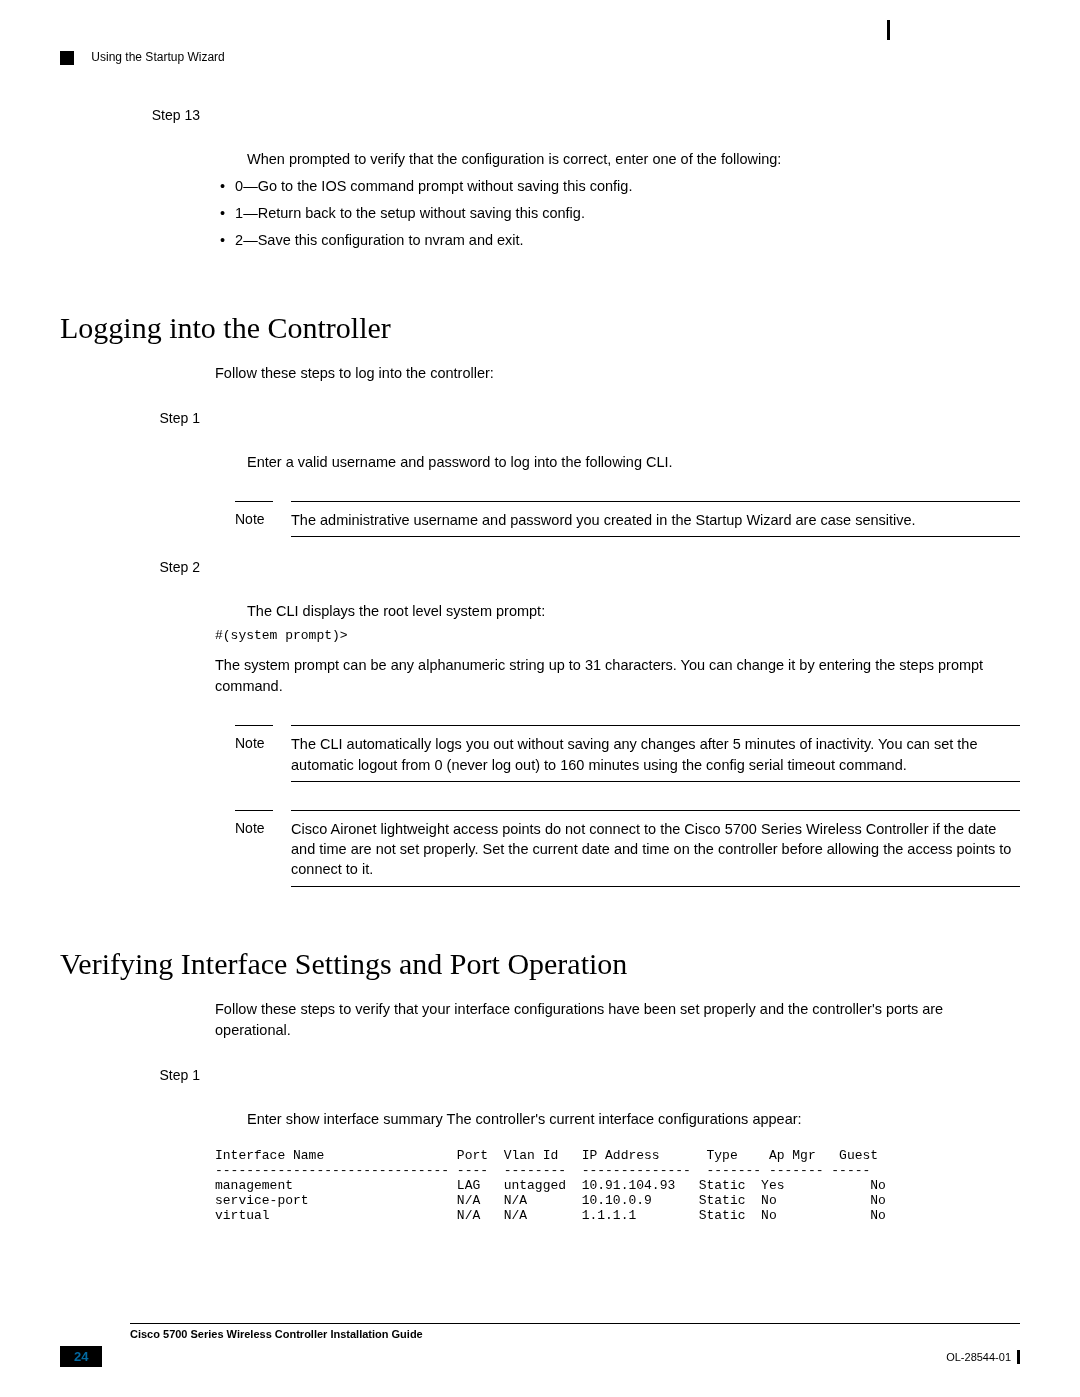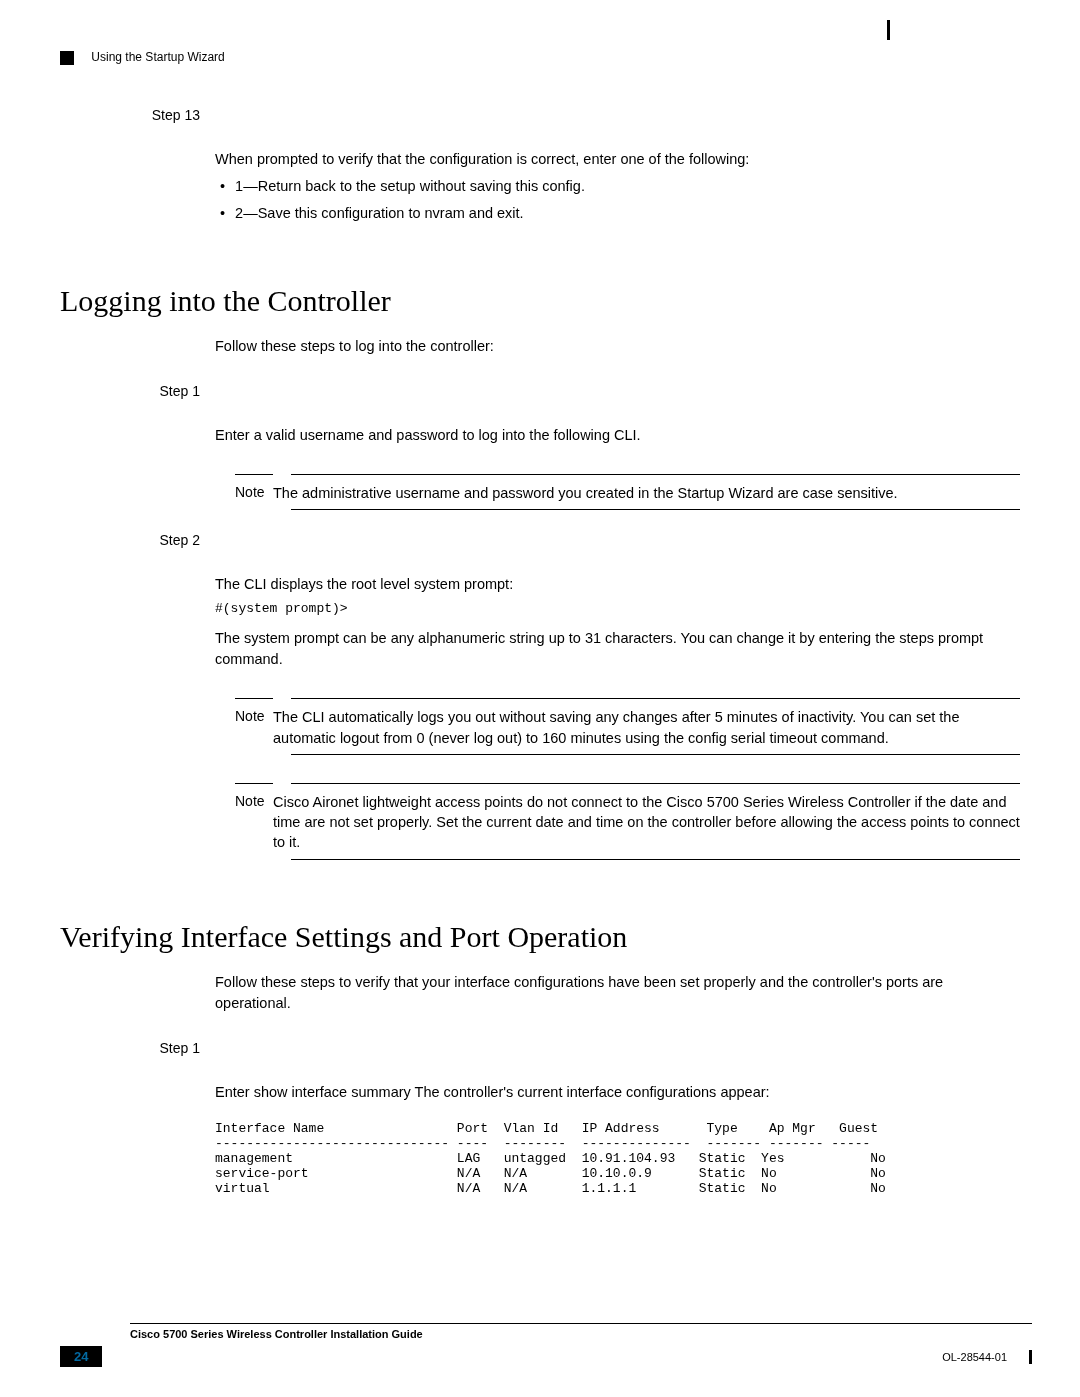--- a/index.html
+++ b/index.html
@@ -34,20 +34,21 @@
     vertical-align: middle;
   }
   .running-header {
     font-size: 12px;
     margin-bottom: 40px;
   }
   .step-row {
     display: flex;
     margin: 6px 0;
     line-height: 1.45;
+    gap: 32px;
   }
   .step-label {
     width: 140px;
     text-align: right;
     flex-shrink: 0;
     padding-right: 15px;
     font-size: 14px;
   }
   .step-body {
     flex: 1;
@@ -89,20 +90,21 @@
     margin-bottom: 2px;
   }
   .note-rule-long {
     border-top: 1px solid #000;
     flex: 1;
     height: 0;
     margin-bottom: 2px;
   }
   .note-content {
     display: flex;
+    gap: 18px;
     padding: 6px 0;
     line-height: 1.4;
   }
   .note-label {
     width: 38px;
     flex-shrink: 0;
     font-size: 14px;
   }
   .note-text {
     flex: 1;
@@ -118,21 +120,21 @@
   }
   .mono-indent {
     margin-left: 155px;
     margin-top: 4px;
     margin-bottom: 12px;
   }
   .footer {
     position: absolute;
     bottom: 30px;
     left: 60px;
-    right: 48px;
+    right: 60px;
   }
   .footer-line {
     border-top: 1px solid #000;
     margin-bottom: 4px;
     margin-left: 70px;
   }
   .footer-title {
     font-size: 11px;
     font-weight: bold;
     margin-left: 70px;
@@ -147,21 +149,21 @@
     background: #000;
     color: #0369a1;
     padding: 3px 14px;
     font-size: 13px;
     font-weight: bold;
   }
   .footer-right {
     font-size: 11px;
     display: flex;
     align-items: center;
-    gap: 22px;
+    gap: 6px;
   }
   .footer-tick {
     width: 3px;
     height: 14px;
     background: #000;
     display: inline-block;
   }
 </style>
 </head>
 <body>
@@ -172,20 +174,21 @@
   <div class="running-header">
     <span class="header-square"></span>
     <span>Using the Startup Wizard</span>
   </div>
 
   <div class="step-row">
     <div class="step-label">Step 13</div>
     <div class="step-body">When prompted to verify that the configuration is correct, enter one of the following:</div>
   </div>
   <div class="bullets">
+    <div class="bullet">0—Go to the IOS command prompt without saving this config.</div>
     <div class="bullet">1—Return back to the setup without saving this config.</div>
     <div class="bullet">2—Save this configuration to nvram and exit.</div>
   </div>
 
   <h1>Logging into the Controller</h1>
   <div class="body-indent">Follow these steps to log into the controller:</div>
 
   <div class="step-row" style="margin-top:24px;">
     <div class="step-label">Step 1</div>
     <div class="step-body">Enter a valid username and password to log into the following CLI.</div>

